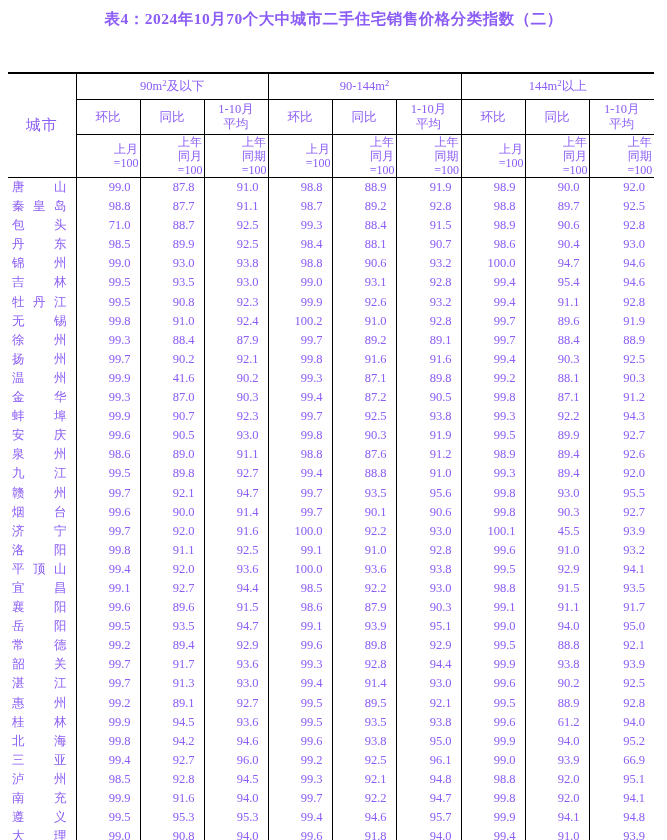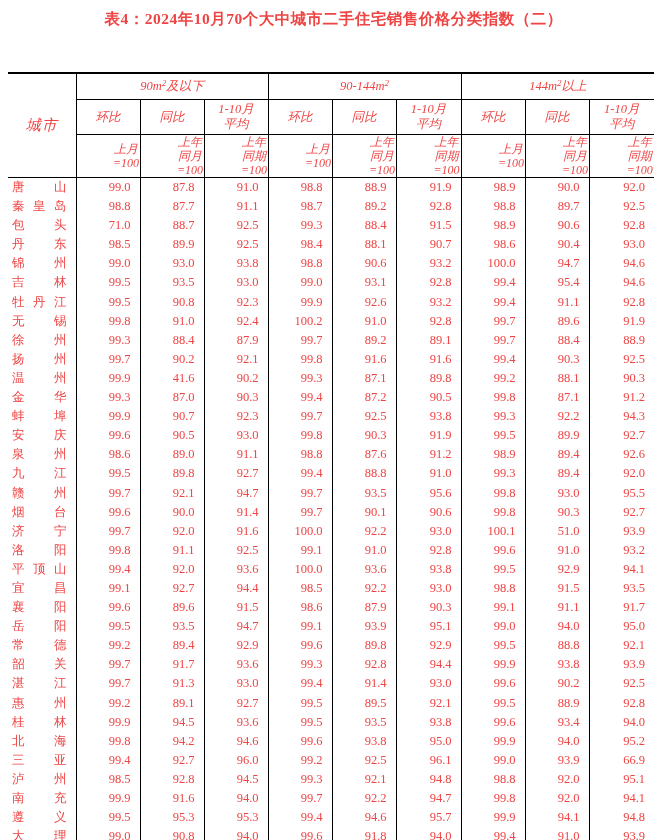--- a/index.html
+++ b/index.html
@@ -1,21 +1,21 @@
 <!DOCTYPE html>
 <html><head>
 <meta charset="utf-8">
 <style>
   html, body { margin: 0; padding: 0; background: #ffffff; }
   .page {
     position: relative;
     width: 667px;
     height: 840px;
     background: #ffffff;
-    color: #ef4444;
+    color: #8b5cf6;
     font-family: "Liberation Serif", "DejaVu Serif", serif;
     overflow: hidden;
   }
   .title {
     padding-top: 9px;
     text-align: center;
     font-weight: bold;
     font-size: 15.5px;
     letter-spacing: 0.5px;
   }
@@ -26,21 +26,20 @@
     width: 646px;
     border-collapse: collapse;
     table-layout: fixed;
     border-top: 2.5px solid #000;
     border-bottom: 2.5px solid #000;
   }
   th, td { padding: 0; font-weight: normal; }
   thead th {
     font-size: 12.5px;
     vertical-align: middle;
-    font-style: italic;
   }
   th.city-th {
     border-bottom: 1px solid #000;
     font-size: 15px;
     letter-spacing: 1px;
   }
   th.group-th {
     border-left: 1px solid #000;
     border-bottom: 1px solid #000;
     height: 25px;
@@ -485,21 +484,21 @@
               <span>宁</span>
             </span>
           </td>
           <td class="val-cell">99.7</td>
           <td class="val-cell">92.0</td>
           <td class="val-cell">91.6</td>
           <td class="val-cell">100.0</td>
           <td class="val-cell">92.2</td>
           <td class="val-cell">93.0</td>
           <td class="val-cell">100.1</td>
-          <td class="val-cell">51.0</td>
+          <td class="val-cell">45.5</td>
           <td class="val-cell">93.9</td>
         </tr>
         <tr>
           <td class="city-cell">
             <span class="city-justify">
               <span>洛</span>
               <span>阳</span>
             </span>
           </td>
           <td class="val-cell">99.8</td>
@@ -656,21 +655,21 @@
               <span>林</span>
             </span>
           </td>
           <td class="val-cell">99.9</td>
           <td class="val-cell">94.5</td>
           <td class="val-cell">93.6</td>
           <td class="val-cell">99.5</td>
           <td class="val-cell">93.5</td>
           <td class="val-cell">93.8</td>
           <td class="val-cell">99.6</td>
-          <td class="val-cell">93.4</td>
+          <td class="val-cell">61.2</td>
           <td class="val-cell">94.0</td>
         </tr>
         <tr>
           <td class="city-cell">
             <span class="city-justify">
               <span>北</span>
               <span>海</span>
             </span>
           </td>
           <td class="val-cell">99.8</td>

